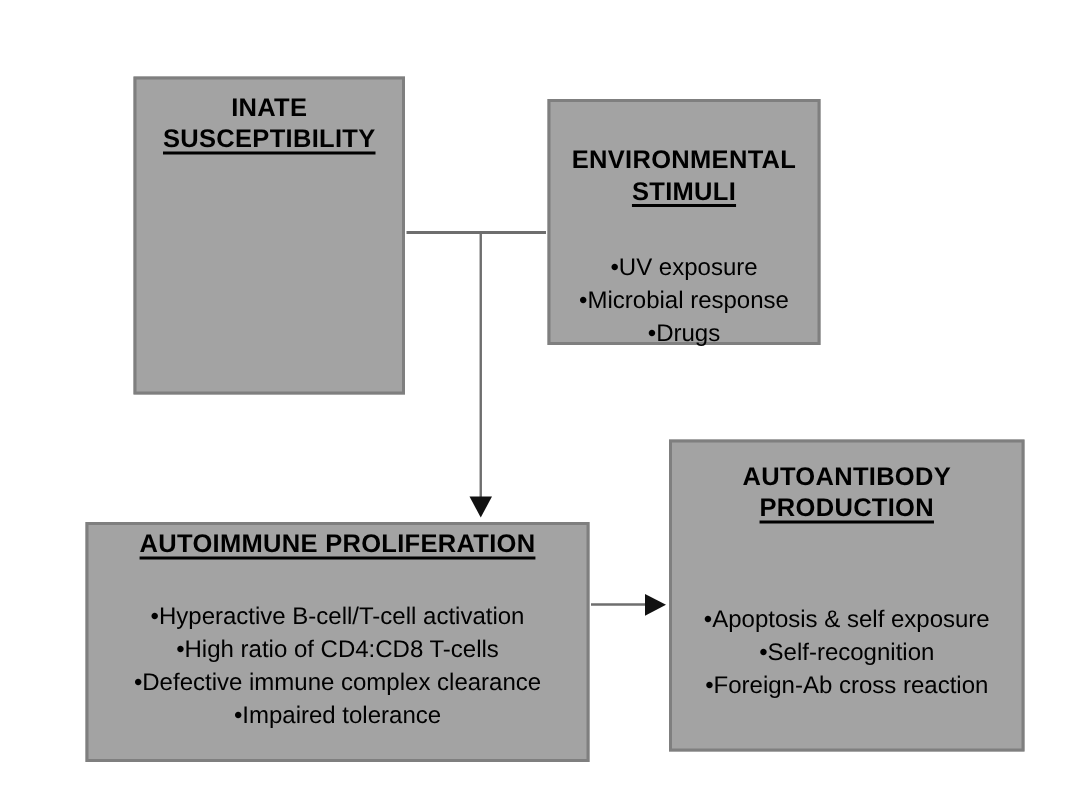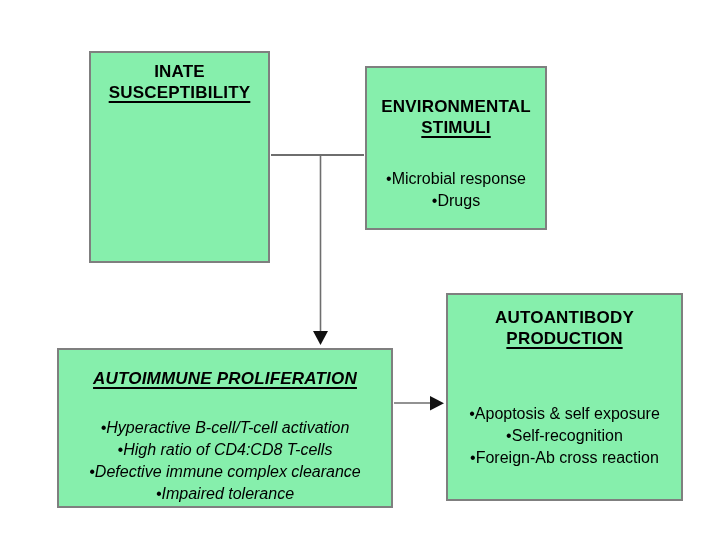--- a/index.html
+++ b/index.html
@@ -17,21 +17,21 @@
     left: 0; top: 0;
     width: 720px; height: 540px;
     pointer-events: none;
   }
   svg.connectors line { stroke: var(--connector, #6e6e6e); }
   svg.connectors polygon { fill: var(--arrowhead, #111111); stroke: none; }
   .box {
     position: absolute;
     box-sizing: border-box;
     border: 2px solid var(--box-border, #7f7f7f);
-    background: #86efac;
+    background: #a3a3a3;
     text-align: center;
   }
   .box-title {
     font-weight: bold;
     font-size: 17px;
     line-height: 21px;
     letter-spacing: 0.2px;
   }
   .box-title .u {
     text-decoration: underline;
@@ -41,21 +41,21 @@
   .box-items {
     font-size: 16px;
     line-height: 22px;
     white-space: pre-wrap;
   }
   
   .box-innate   { left: 89px;  top: 51px;  width: 181px; height: 212px; padding-top: 8px;  }
   .box-innate .box-items   { margin-top: 33px; }
   .box-environ  { left: 365px; top: 66px;  width: 182px; height: 164px; padding-top: 28px; }
   .box-environ .box-items  { margin-top: 30px; }
-  .box-autoimm  { left: 57px;  top: 348px; width: 336px; height: 160px; padding-top: 18px; font-style: italic; }
+  .box-autoimm  { left: 57px;  top: 348px; width: 336px; height: 160px; padding-top: 2px; }
   .box-autoimm .box-items  { margin-top: 28px; }
   .box-autoanti { left: 446px; top: 293px; width: 237px; height: 208px; padding-top: 12px; }
   .box-autoanti .box-items { margin-top: 54px; }
 </style>
 </head>
 <body>
 
 <div class="canvas" style="--bg: #ffffff; --box-border: #7f7f7f; --connector: #6e6e6e; --arrowhead: #111111; --text: #000000;">
 
   <svg class="connectors" viewBox="0 0 720 540" xmlns="http://www.w3.org/2000/svg">
@@ -65,21 +65,21 @@
     <line x1="394" y1="403" x2="432" y2="403" stroke-width="1.6"></line>
     <polygon points="430,396 430,410.5 444,403.2"></polygon>
   </svg>
 
   <div class="box box-innate">
     <div class="box-title"><span class="">INATE</span><br><span class="u">SUSCEPTIBILITY</span></div>
   </div>
 
   <div class="box box-environ">
     <div class="box-title"><span class="">ENVIRONMENTAL</span><br><span class="u">STIMULI</span></div>
-    <div class="box-items"><div>•Microbial response</div><div>•Drugs</div></div>
+    <div class="box-items"><div>•UV exposure</div><div>•Microbial response</div><div>•Drugs</div></div>
   </div>
 
   <div class="box box-autoimm">
     <div class="box-title"><span class="u">AUTOIMMUNE PROLIFERATION</span></div>
     <div class="box-items"><div>•Hyperactive B-cell/T-cell activation</div><div>•High ratio of CD4:CD8 T-cells</div><div>•Defective immune complex clearance</div><div>•Impaired tolerance</div></div>
   </div>
 
   <div class="box box-autoanti">
     <div class="box-title"><span class="">AUTOANTIBODY</span><br><span class="u">PRODUCTION</span></div>
     <div class="box-items"><div>•Apoptosis &amp; self exposure</div><div>•Self-recognition</div><div>•Foreign-Ab cross reaction</div></div>

